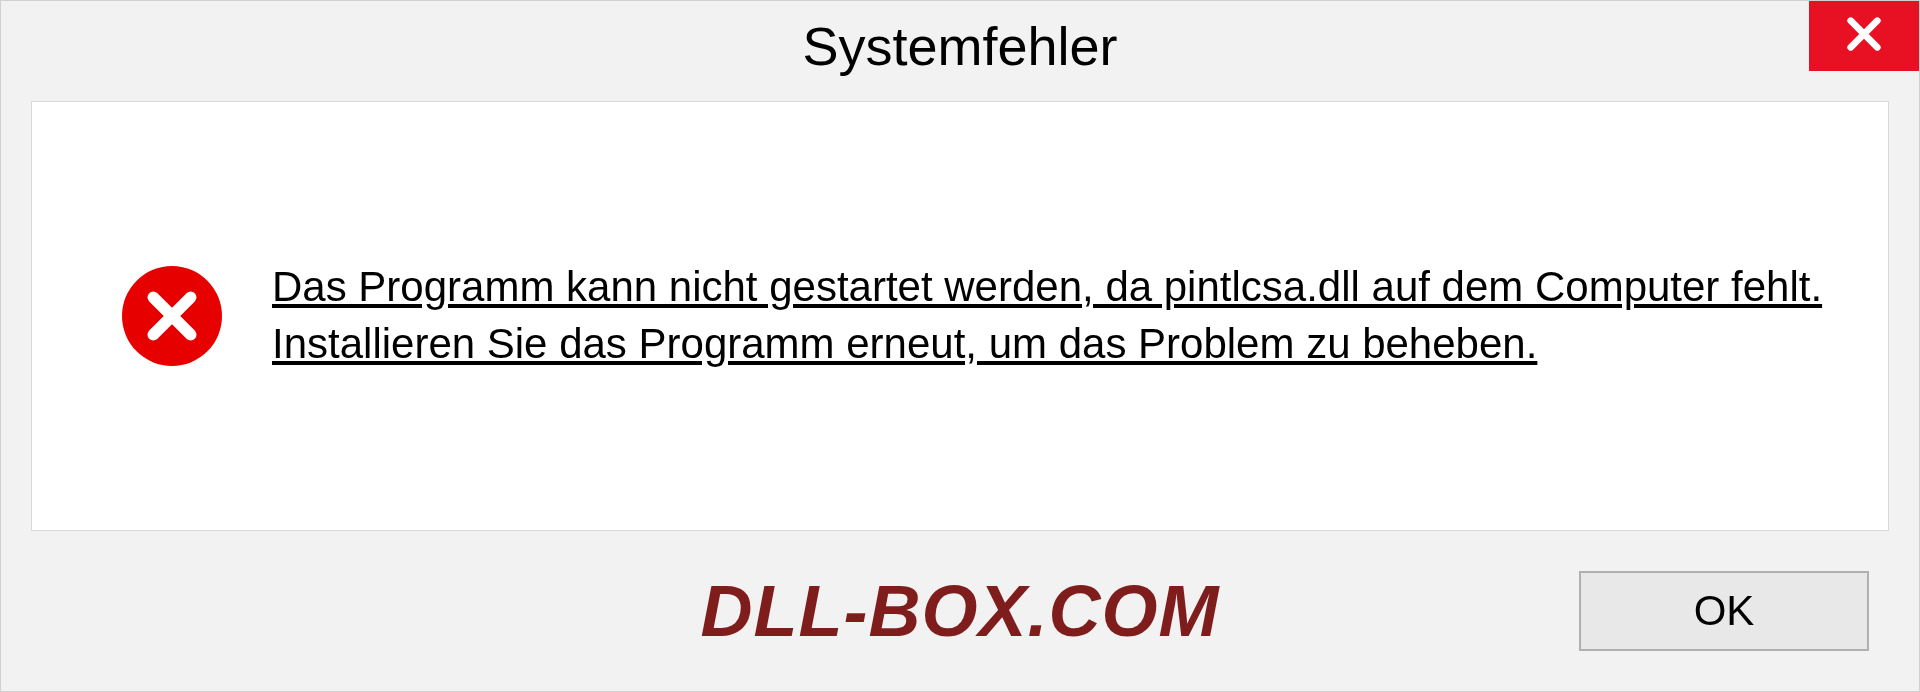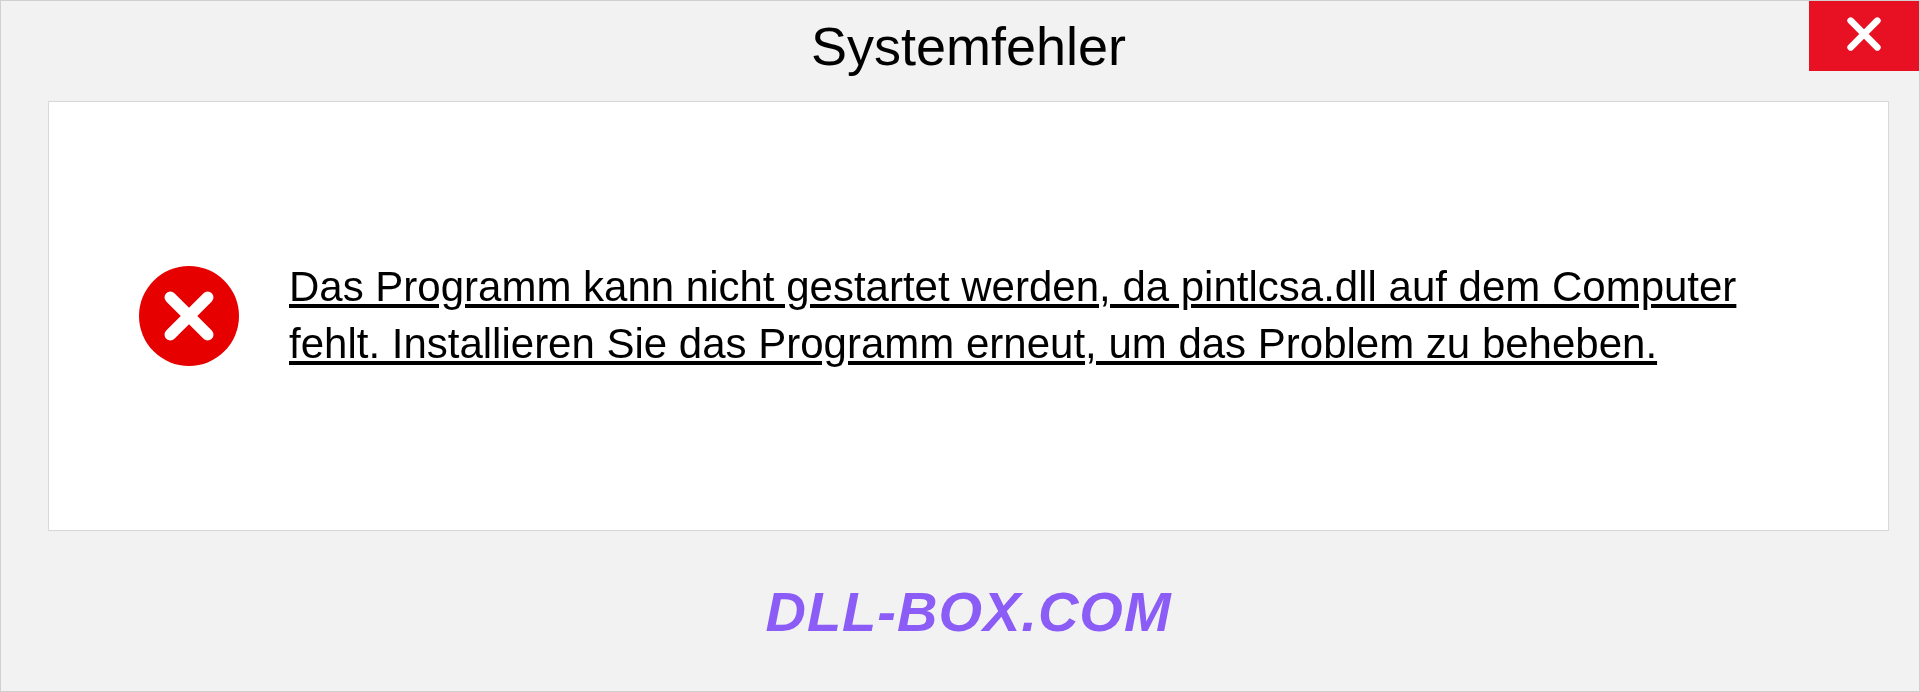--- a/index.html
+++ b/index.html
@@ -15,21 +15,20 @@
       overflow: hidden;
     }
     .dialog {
       width: 100%;
       height: 100%;
       background: #f2f2f2;
       border: 1px solid #d0d0d0;
       position: relative;
       display: flex;
       flex-direction: column;
-      padding-left: 17px;
     }
     .titlebar {
       height: 90px;
       display: flex;
       align-items: center;
       justify-content: center;
       position: relative;
     }
     .title {
       font-size: 54px;
@@ -90,24 +89,24 @@
       align-items: center;
       justify-content: flex-end;
       padding: 0 50px;
       gap: 80px;
       position: relative;
     }
     .watermark {
       position: absolute;
       left: 50%;
       transform: translateX(-50%);
-      font-size: 56px;
+      font-size: 72px;
       font-weight: 900;
       font-style: italic;
-      color: #8b5cf6;
+      color: #7f1d1d;
       letter-spacing: 1px;
       font-family: Arial, sans-serif;
     }
     .ok-btn {
       width: 290px;
       height: 80px;
       background: #e8e8e8;
       border: 2px solid #b0b0b0;
       font-size: 42px;
       color: #000;
@@ -137,14 +136,15 @@
     <div class="error-icon-circle">
       <svg viewBox="0 0 24 24">
         <path d="M4 4 L20 20 M20 4 L4 20" stroke="#ffffff" stroke-width="5" stroke-linecap="round" fill="none"></path>
       </svg>
     </div>
     <div class="message">Das Programm kann nicht gestartet werden, da pintlcsa.dll auf dem Computer fehlt. Installieren Sie das Programm erneut, um das Problem zu beheben.</div>
   </div>
 
   <div class="footer">
     <div class="watermark">DLL-BOX.COM</div>
+    <button class="ok-btn">OK</button>
   </div>
 </div>
 
 </body></html>

